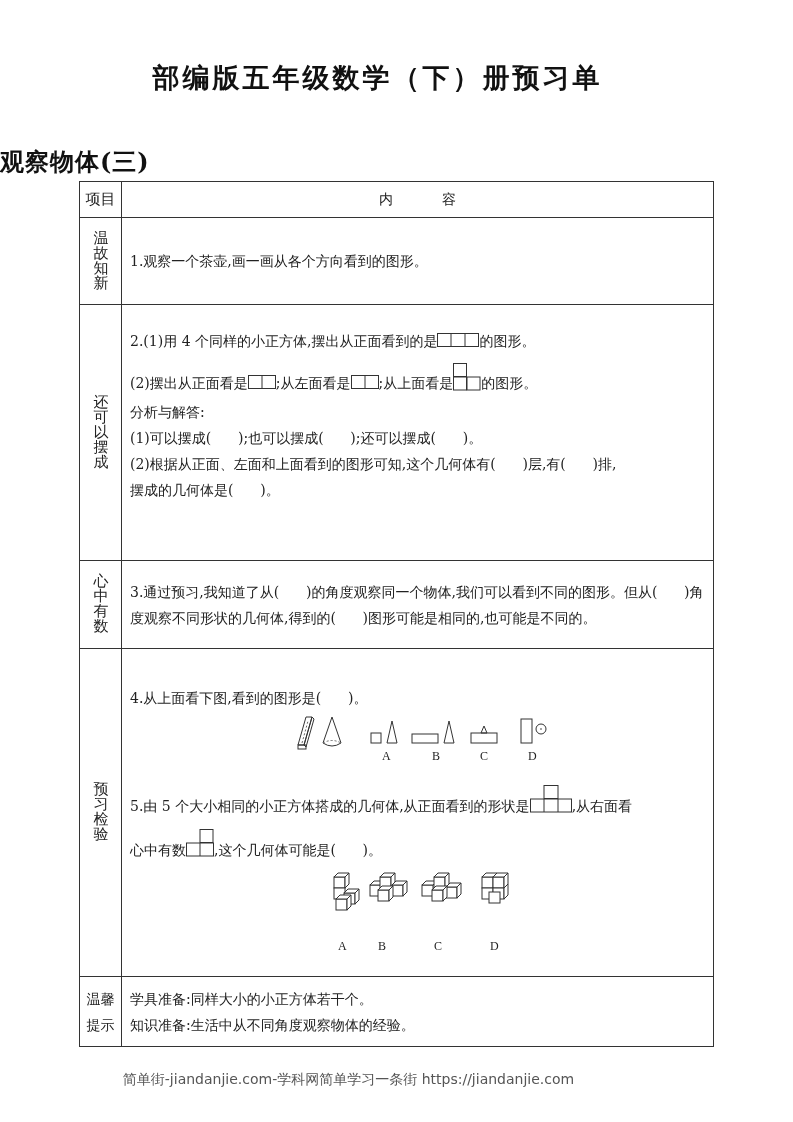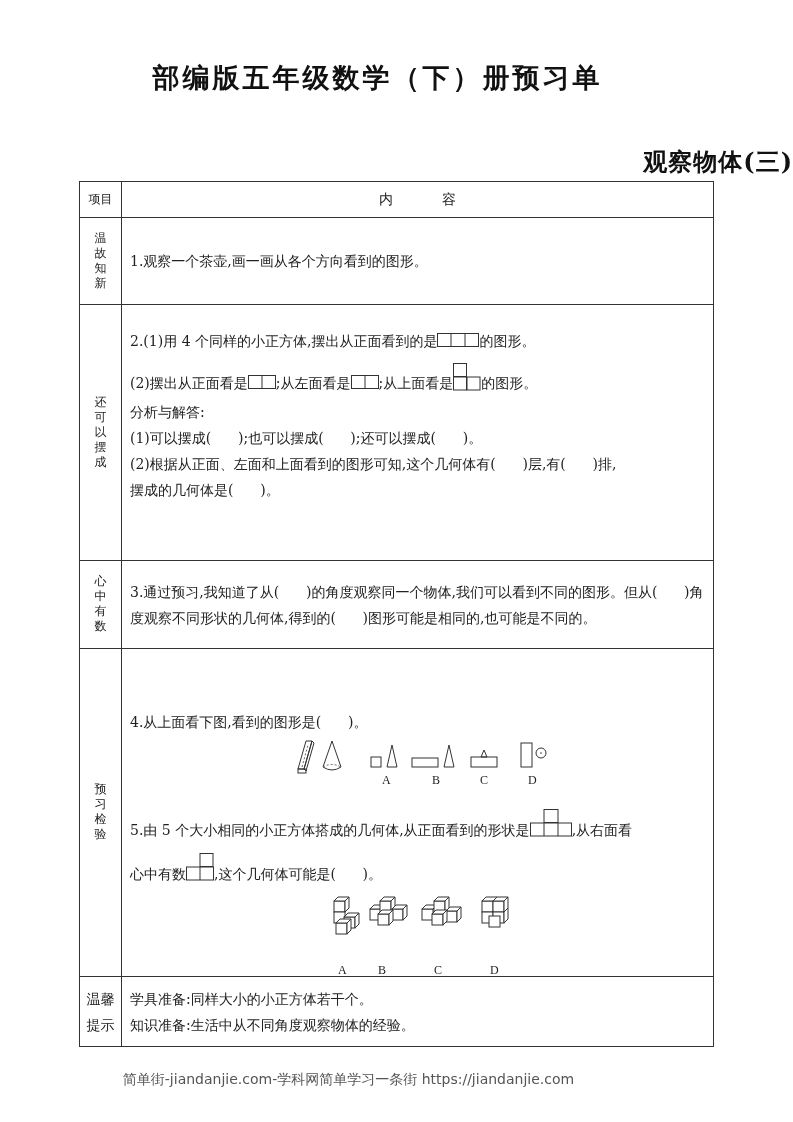--- a/index.html
+++ b/index.html
@@ -1,21 +1,21 @@
 <!DOCTYPE html>
 <html><head>
 <meta charset="utf-8">
 <style>
   * { margin:0; padding:0; box-sizing:border-box; }
   body { width:793px; height:1122px; background:#ffffff; position:relative; font-family:"DejaVu Serif","Liberation Serif",serif; color:#222; overflow:hidden; }
   .title { position:absolute; left:0; width:755px; top:60px; text-align:center; font-size:27px; font-weight:bold; letter-spacing:3px; color:#111; }
-  .subtitle { position:absolute; left:0; width:793px; top:146px; text-align:right; font-size:24px; font-weight:bold; color:#111; letter-spacing:1px; }
+  .subtitle { position:absolute; left:0; width:793px; top:146px; text-align:left; font-size:24px; font-weight:bold; color:#111; letter-spacing:1px; }
   table.sheet { position:absolute; left:79px; top:181px; width:635px; border-collapse:collapse; font-size:14px; }
   table.sheet td { border:1px solid #333; vertical-align:middle; }
-  .col-item { width:42px; text-align:center; font-size:12px; line-height:17px; }
+  .col-item { width:42px; text-align:center; font-size:15px; line-height:17px; }
   .vert { display:inline-block; width:14px; word-wrap:break-word; line-height:15px; }
   .content { padding:0 8px; line-height:26px; font-size:14px; }
   .hdr { text-align:center; }
   .hdr-content span { display:inline-block; }
   .line { display:block; white-space:nowrap; }
   .fig-row { position:relative; height:60px; }
   .label { position:absolute; font-size:12px; font-family:"Liberation Serif",serif; }
   .footer { position:absolute; top:1071px; left:0; width:697px; text-align:center; font-family:"DejaVu Sans","Liberation Sans",sans-serif; font-size:14px; color:#555; }
   svg { overflow:visible; }
 </style>
@@ -84,21 +84,21 @@
       <span class="vert">心中有数</span>
     </td>
     <td class="content" style="white-space:pre-wrap; line-height:26px;">3.通过预习,我知道了从(      )的角度观察同一个物体,我们可以看到不同的图形。但从(      )角度观察不同形状的几何体,得到的(      )图形可能是相同的,也可能是不同的。</td>
   </tr>
 
   <tr style="height:328px;">
     <td class="col-item">
       <span class="vert">预习检验</span>
     </td>
     <td class="content" style="vertical-align:top; padding-top:36px;">
-      <span class="line" style="white-space:pre;margin-top:24px;">4.从上面看下图,看到的图形是(      )。</span>
+      <span class="line" style="white-space:pre;">4.从上面看下图,看到的图形是(      )。</span>
       <div class="fig-row" style="height:50px;">
         <svg width="300" height="48" style="position:absolute;left:164px;top:2px;">
 
           <polygon points="4,32 12,4 18,4 10,32" fill="none" stroke="#333"></polygon>
           <polygon points="10,32 18,4 20,6 12,34" fill="none" stroke="#333"></polygon>
           <rect x="4" y="32" width="8" height="4" fill="none" stroke="#333"></rect>
           <line x1="8" y1="30" x2="14" y2="8" stroke="#666" stroke-dasharray="2,2"></line>
 
           <line x1="38" y1="4" x2="29" y2="30" stroke="#333"></line>
           <line x1="38" y1="4" x2="47" y2="30" stroke="#333"></line>

